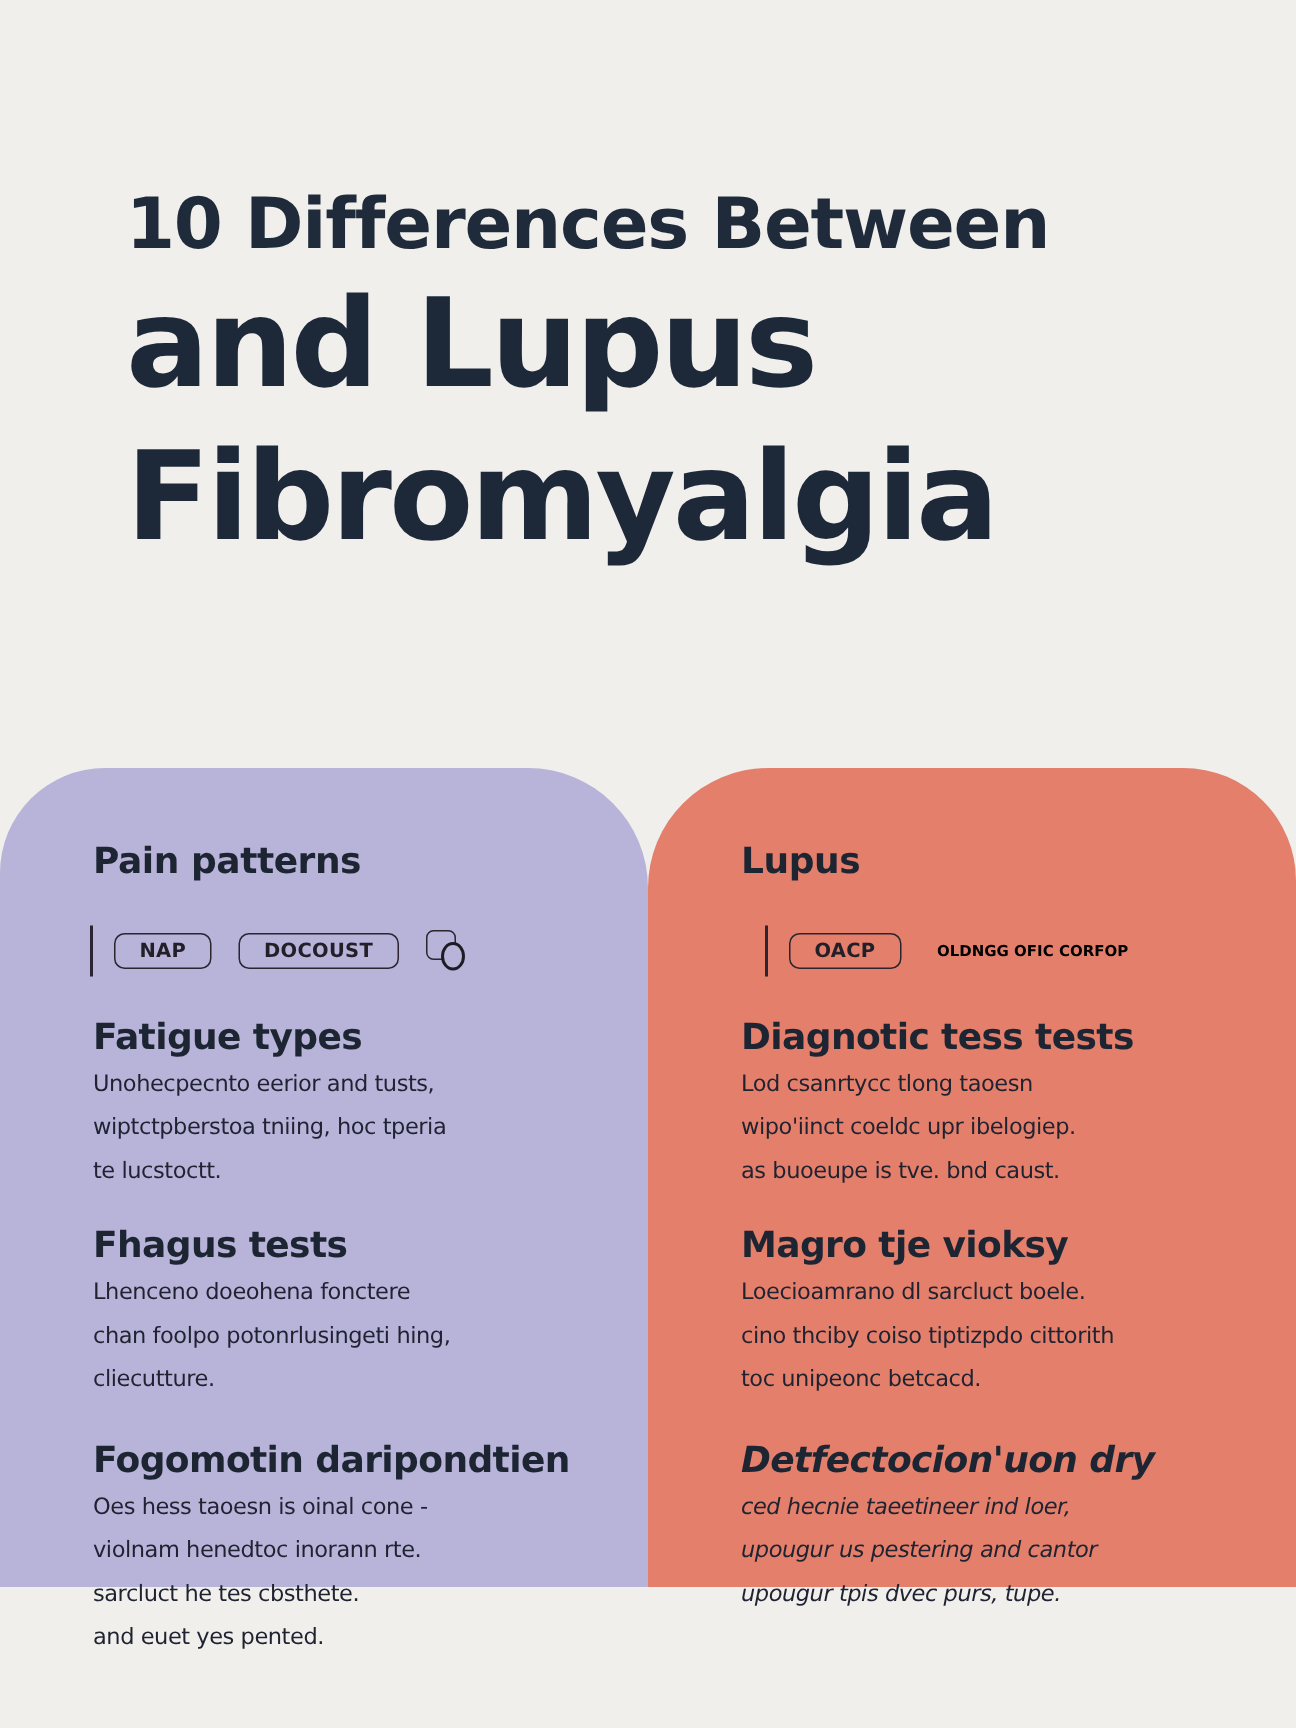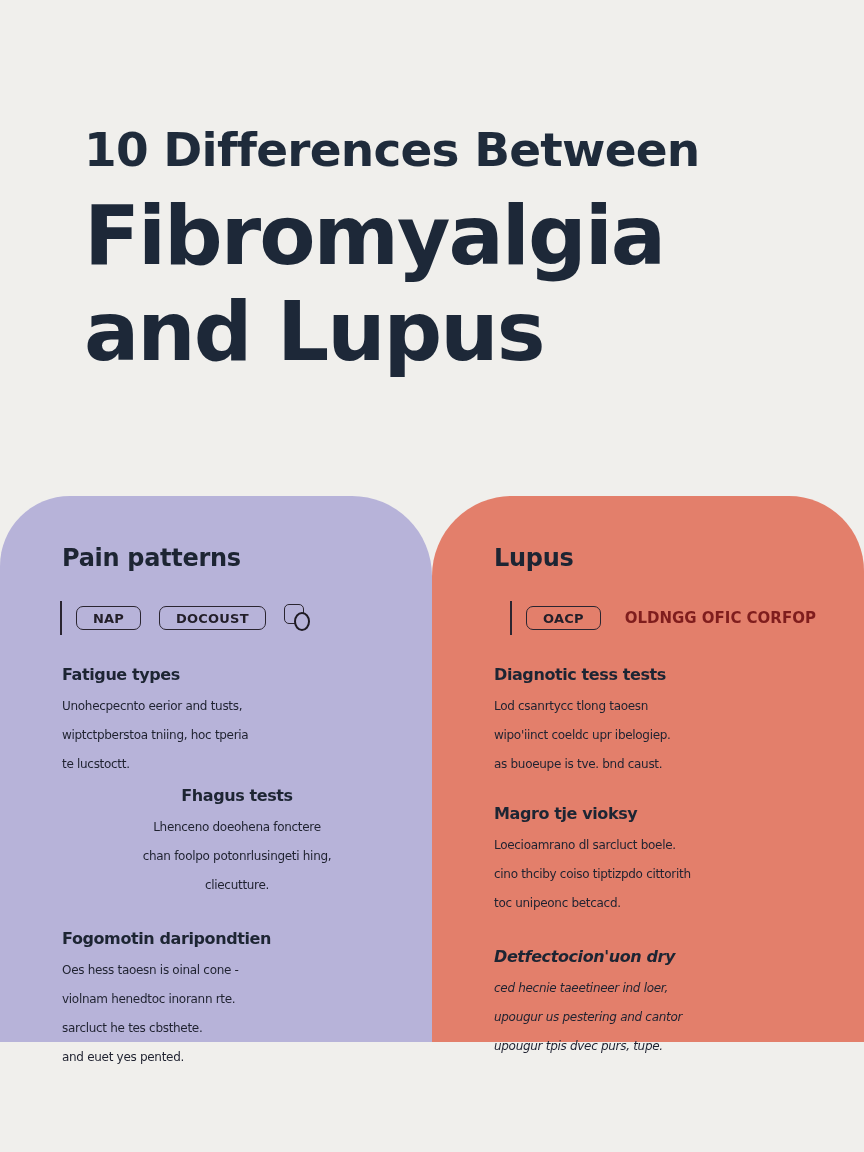--- a/index.html
+++ b/index.html
@@ -12,21 +12,21 @@
     .title-block { position: absolute; left: 84px; top: 118px; }
     .title-sub {
       font-size: 47px; font-weight: 700; letter-spacing: -0.8px;
       line-height: 64px; white-space: nowrap; color: #1f2b3b;
     }
     .title-main {
       font-size: 82px; font-weight: 700; letter-spacing: -2px;
       line-height: 96px; white-space: nowrap; color: #1d2838;
     }
     .panel {
-      position: absolute; top: 496px; height: 546px; width: 432px;
+      position: absolute; top: 512px; height: 546px; width: 432px;
       box-sizing: border-box;
     }
     .panel.left {
       left: 0; background: #b7b3d9;
       border-top-left-radius: 70px; border-top-right-radius: 80px;
     }
     .panel.right {
       left: 432px; background: #e37f6b;
       border-top-left-radius: 80px; border-top-right-radius: 75px;
     }
@@ -39,49 +39,49 @@
     .tag-row {
       display: flex; align-items: center; margin-top: 24px; height: 36px; font-weight: bold;
     }
     .tag-bar { width: 2px; height: 34px; background: #2a2530; margin-right: 14px; }
     .tag {
       border: 1.6px solid #2a2530; border-radius: 7px; height: 24px;
       box-sizing: border-box; padding: 0 16px; display: flex; align-items: center;
       font-size: 13px; letter-spacing: 0.2px; margin-right: 18px; color: #231f29;
       white-space: nowrap;
     }
-    .tag-plain { font-size: 15px; color: #7f1d1d; white-space: nowrap; margin-left: 2px; }
+    .tag-plain { font-size: 10px; color: #000000; white-space: nowrap; margin-left: 2px; }
     .tag-icon { width: 32px; height: 32px; position: relative; }
     .tag-icon .sq {
       position: absolute; left: 0; top: 2px; width: 20px; height: 20px;
       border: 1.8px solid #2a2530; border-radius: 5px; box-sizing: border-box;
     }
     .tag-icon .circ {
       position: absolute; left: 10px; top: 10px; width: 16px; height: 19px;
       border: 2.4px solid #1f1b24; border-radius: 50%; box-sizing: border-box;
       background: #b7b3d9;
     }
     .item { margin-top: 0; }
     .item-heading {
-      font-size: 16px; font-weight: 700; letter-spacing: -0.4px;
+      font-size: 24px; font-weight: 700; letter-spacing: -0.4px;
       line-height: 34px; white-space: nowrap; color: #1d2533;
     }
     .item-body {
-      font-size: 12px; line-height: 29px; color: #1f2230; white-space: nowrap;
+      font-size: 15px; line-height: 29px; color: #1f2230; white-space: nowrap;
       letter-spacing: -0.3px;
     }
     .item-body div { white-space: nowrap; }
   </style>
 </head>
 <body>
 
 <div class="title-block">
   <div class="title-sub">10 Differences Between</div>
+  <div class="title-main">and Lupus</div>
   <div class="title-main" style="margin-top:6px;">Fibromyalgia</div>
-  <div class="title-main">and Lupus</div>
 </div>
 
 <div class="panel left">
   <div class="panel-inner">
     <div class="col-heading">Pain patterns</div>
 
     <div class="tag-row" style="margin-left:-2px;">
       <div class="tag-bar"></div>
       <div class="tag">NAP</div>
       <div class="tag">DOCOUST</div>
@@ -93,21 +93,21 @@
 
     <div class="item" style="margin-top:22px;">
       <div class="item-heading">Fatigue types</div>
       <div class="item-body">
         <div>Unohecpecnto eerior and tusts,</div>
         <div>wiptctpberstoa tniing, hoc tperia</div>
         <div>te lucstoctt.</div>
       </div>
     </div>
 
-    <div class="item" style="text-align:center;">
+    <div class="item" style="margin-top:18px;">
       <div class="item-heading">Fhagus tests</div>
       <div class="item-body">
         <div>Lhenceno doeohena fonctere</div>
         <div>chan foolpo potonrlusingeti hing,</div>
         <div>cliecutture.</div>
       </div>
     </div>
 
     <div class="item" style="margin-top:22px;">
       <div class="item-heading">Fogomotin daripondtien</div>

